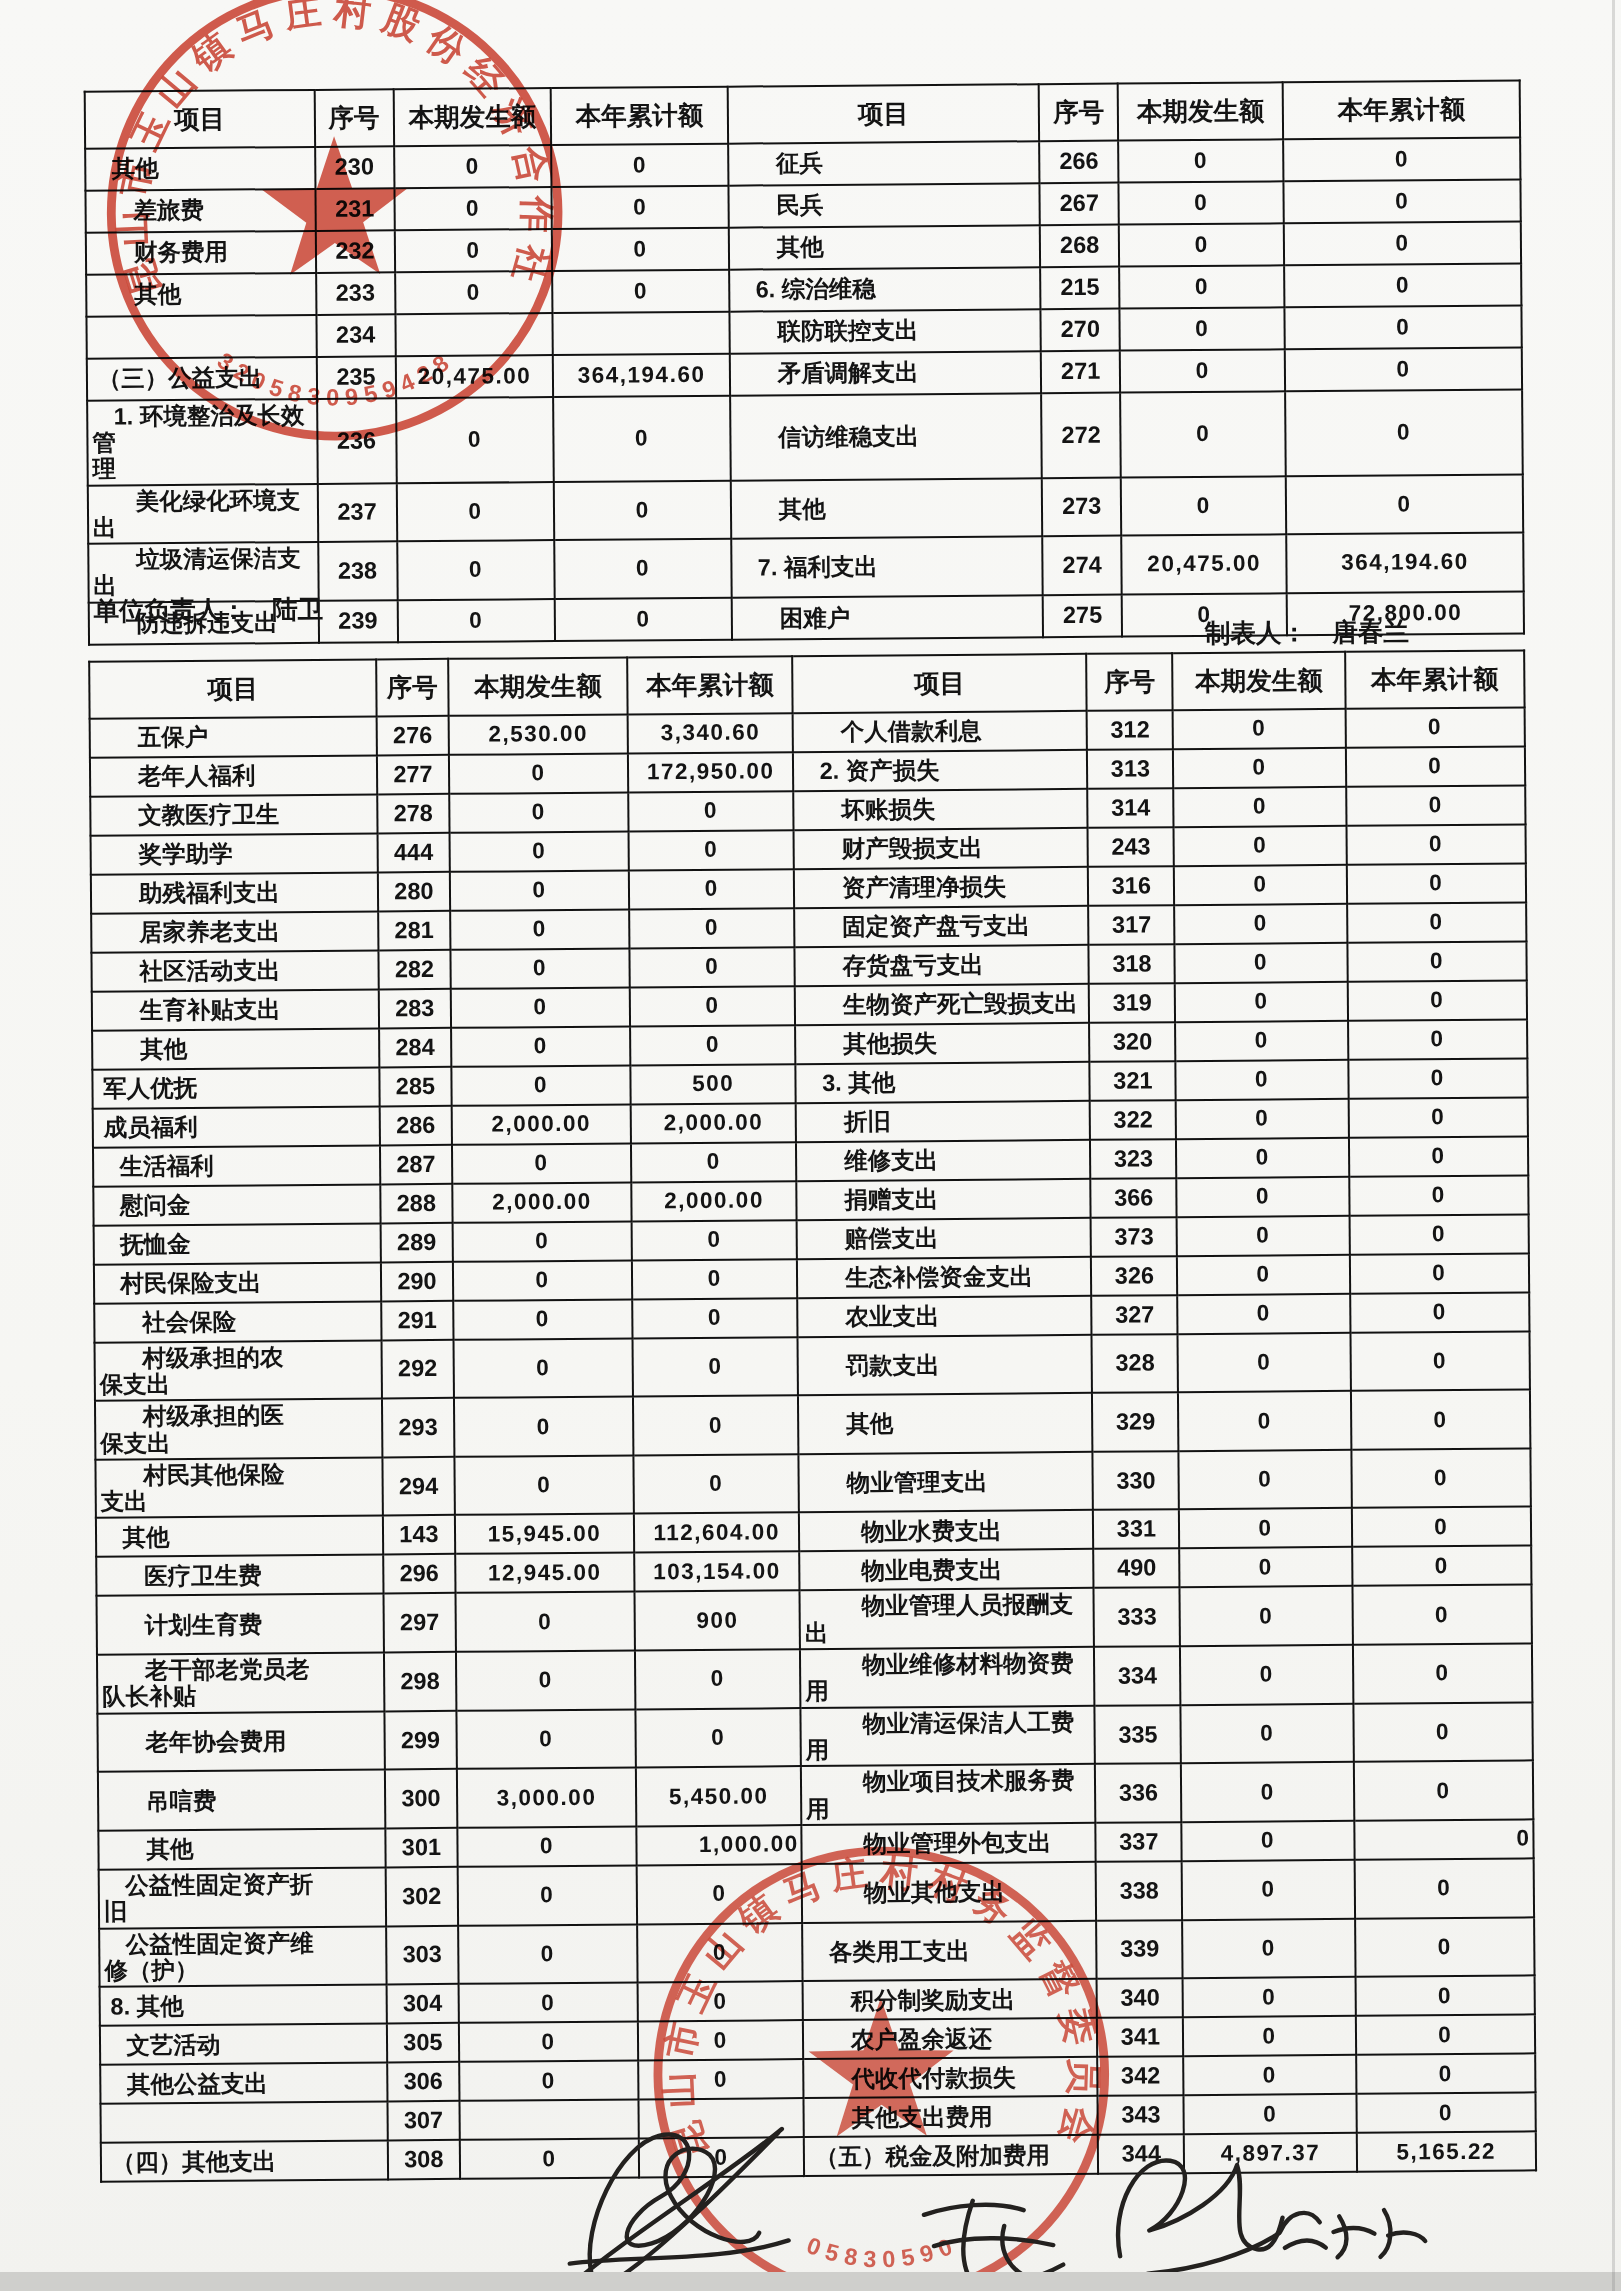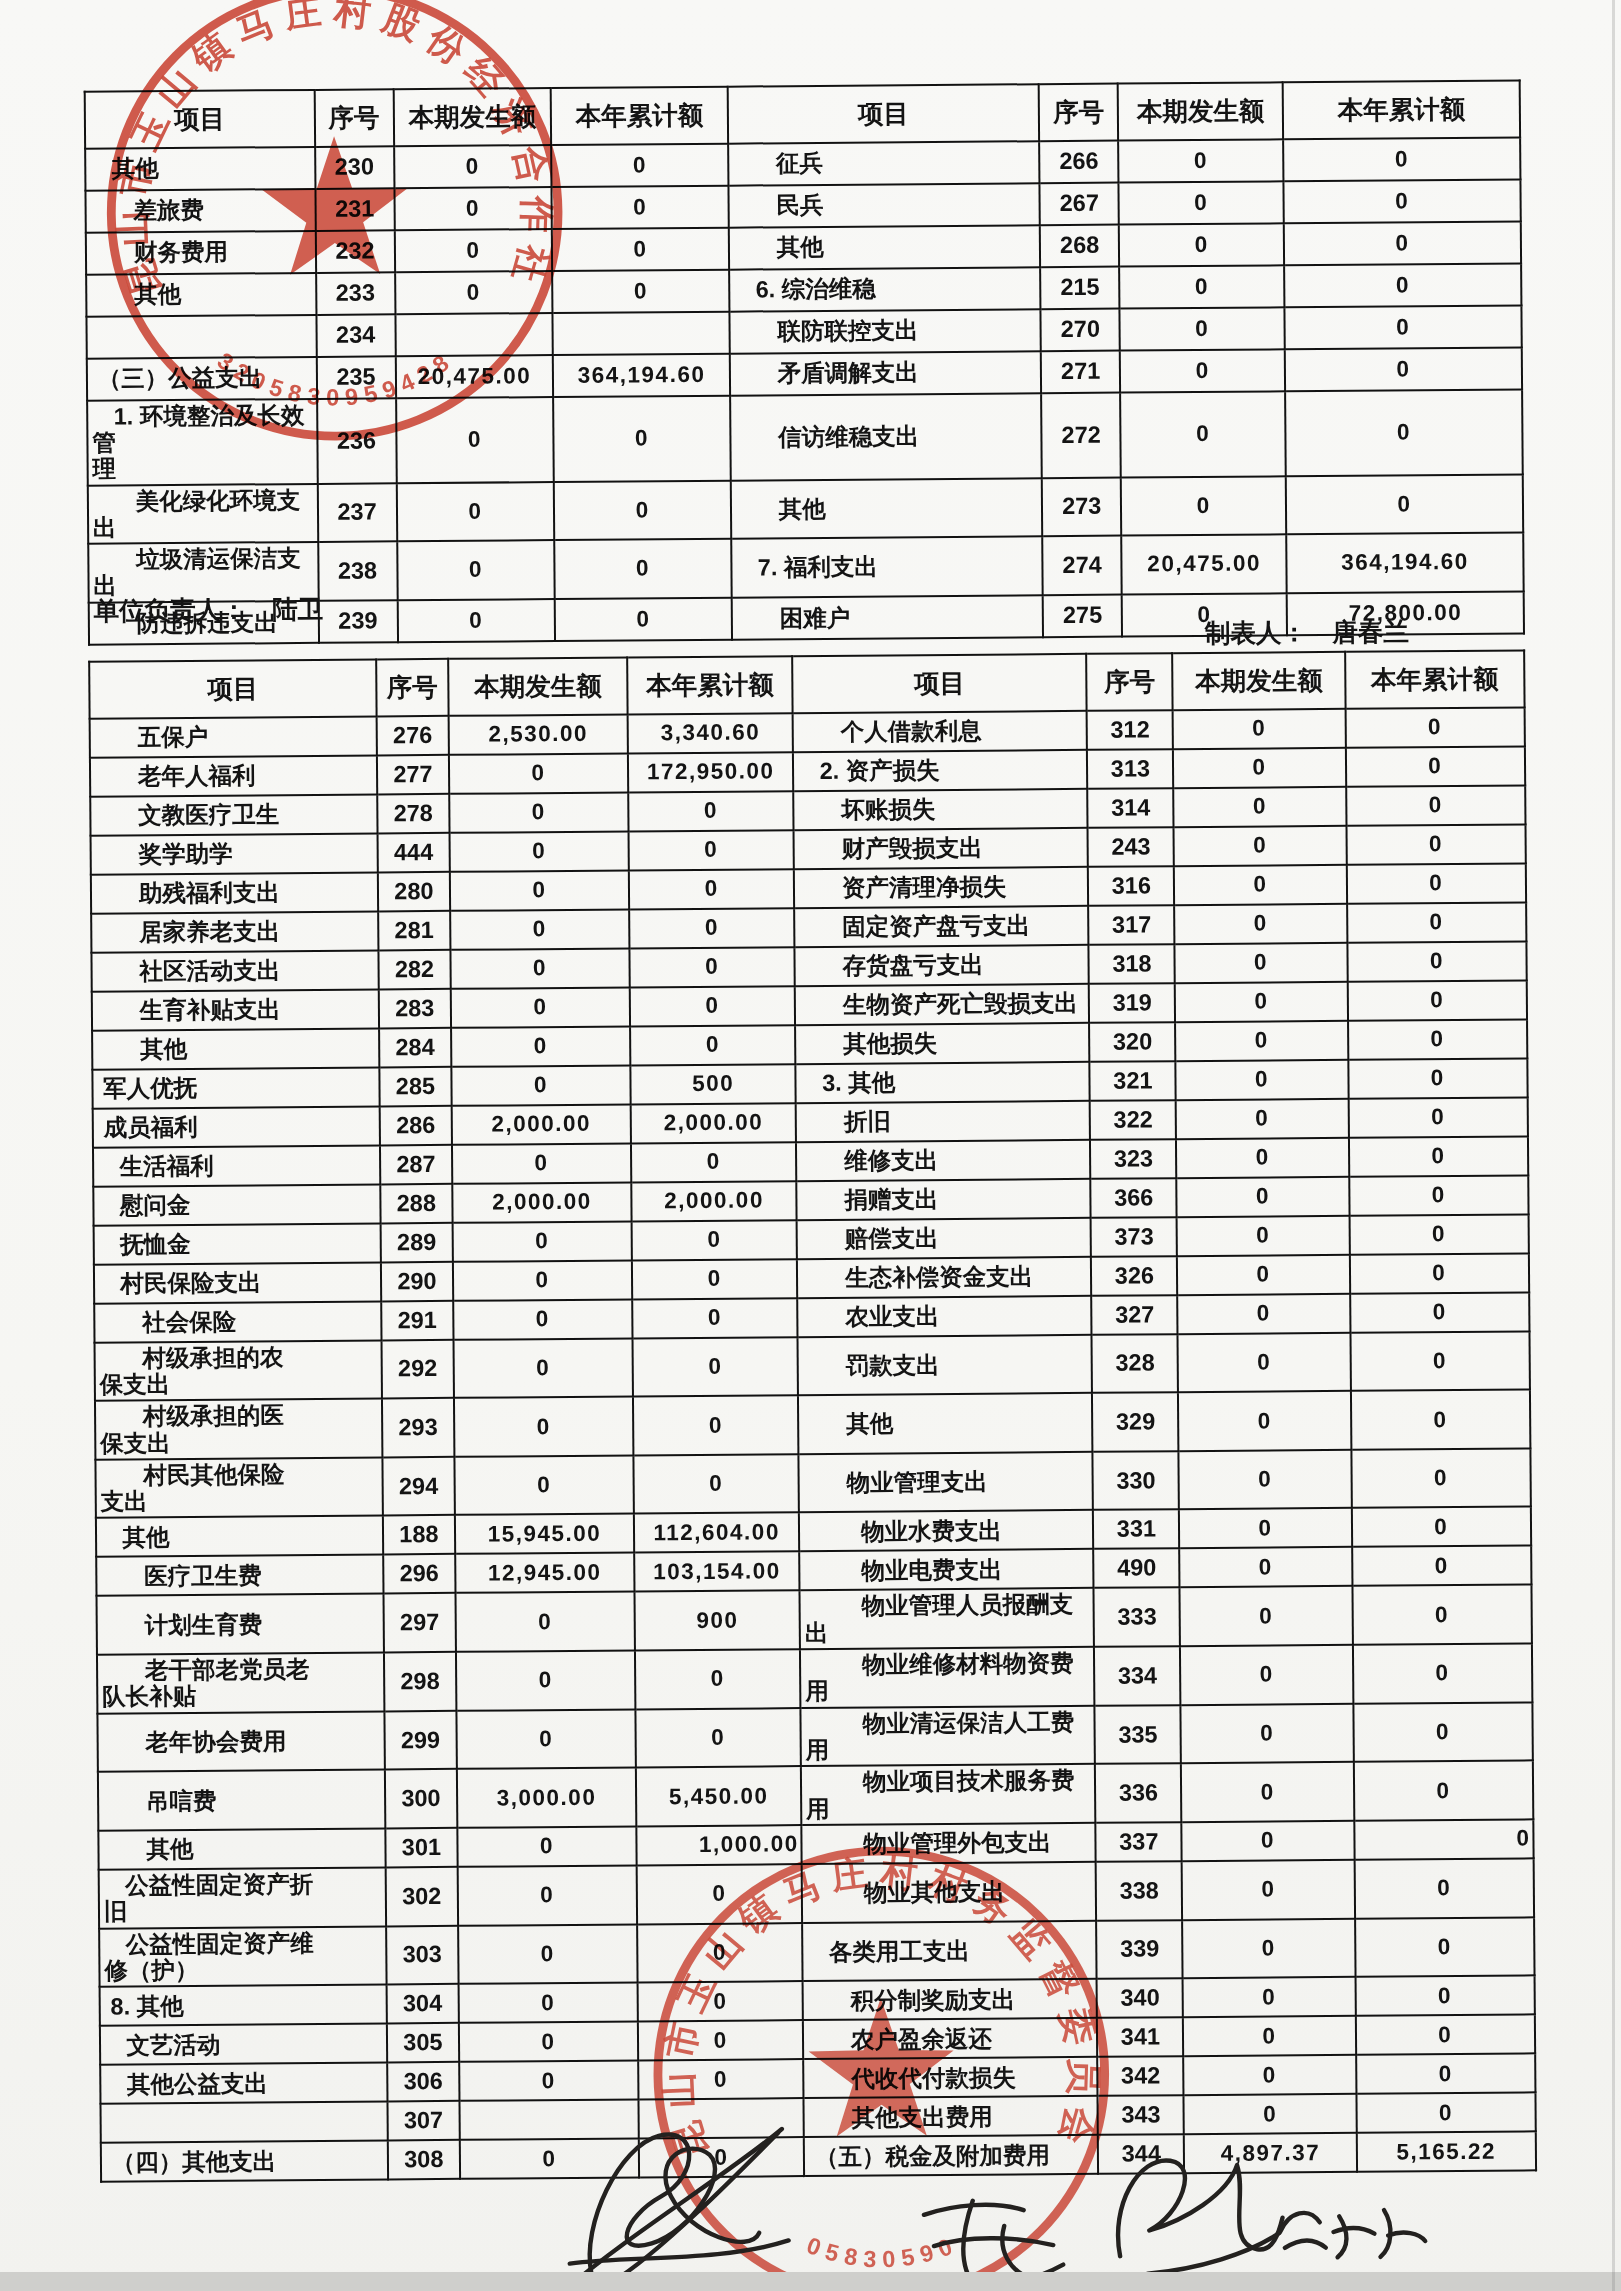--- a/index.html
+++ b/index.html
@@ -401,21 +401,21 @@
             <td class="num">294</td>
             <td class="amt">0</td>
             <td class="amt">0</td>
             <td class="item ind2">物业管理支出</td>
             <td class="num">330</td>
             <td class="amt">0</td>
             <td class="amt">0</td>
           </tr>
           <tr>
             <td class="item ind1">其他</td>
-            <td class="num">188</td>
+            <td class="num">143</td>
             <td class="amt">15,945.00</td>
             <td class="amt">112,604.00</td>
             <td class="item ind3">物业水费支出</td>
             <td class="num">331</td>
             <td class="amt">0</td>
             <td class="amt">0</td>
           </tr>
           <tr>
             <td class="item ind2">医疗卫生费</td>
             <td class="num">296</td>

